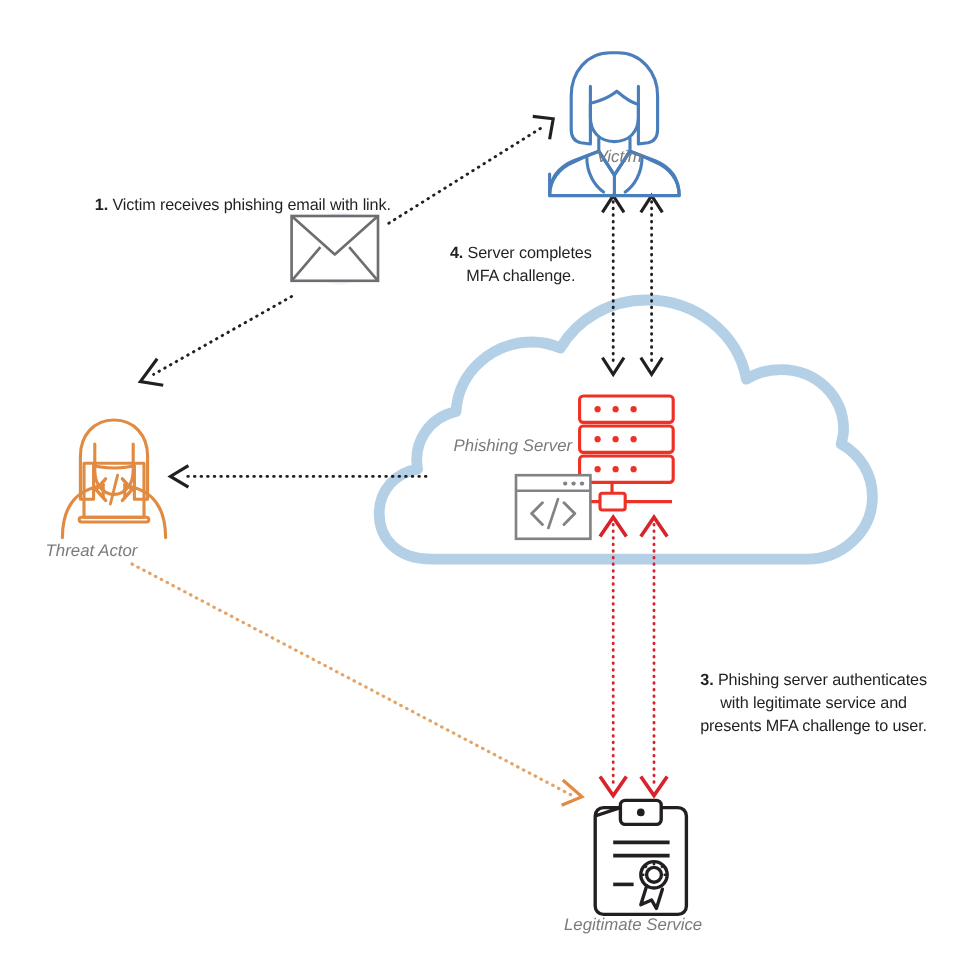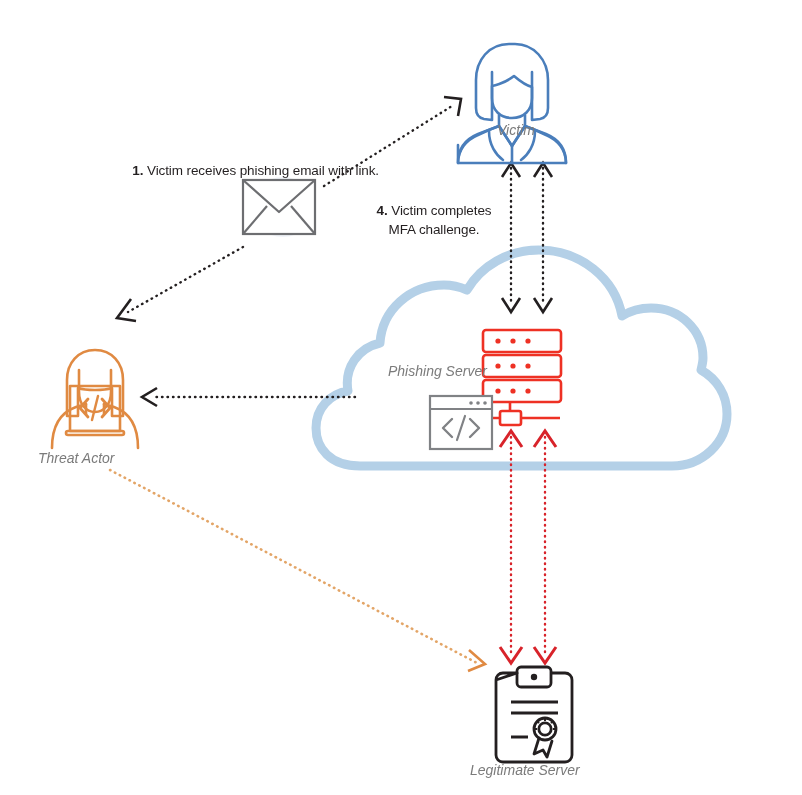--- a/index.html
+++ b/index.html
@@ -39,21 +39,21 @@
   .txt b { font-weight: bold; }
   .entity-label {
     position: absolute;
     color: #7b7b7b;
     font-size: 14px;
     font-style: italic;
     font-family: "Liberation Sans", sans-serif;
     white-space: nowrap;
   }
   .align-center { text-align: center; }
-  .align-left { text-align: right; }
+  .align-left { text-align: left; }
 </style>
 </head>
 <body>
 
 <div id="stage">
 
   <svg class="layer" viewBox="0 0 802 795">
     <g>
       <path d="M 360 466
                C 330 466 316 448 316 428
@@ -267,31 +267,36 @@
         <line x1="537" y1="721" x2="539" y2="723"></line>
         <line x1="534" y1="729" x2="537" y2="729"></line>
       </g>
     </g>
   </svg>
 
   <div class="entity-label" style="left:497px; top:122px;">Victim</div>
 
   <div class="entity-label" style="left:38px; top:450px;">Threat Actor</div>
 
-  <div class="entity-label" style="left:388px; top:363px;">Phishing Server</div>
-
-  <div class="entity-label" style="left:470px; top:762px;">Legitimate Server</div>
+  <div class="entity-label" style="left:378px; top:363px;">Phishing Server</div>
+
+  <div class="entity-label" style="left:470px; top:762px;">Legitimate Service</div>
 
   <div class="txt align-left" style="left:79px; top:142px; width:300px;">
     <b>1.</b><span> </span><span>Victim receives phishing email with link.</span>
   </div>
 
 
+  <div class="txt align-center" style="left:562px; top:538px; width:232px;">
+    <b>3.</b><span> </span><span>Phishing server authenticates
+with legitimate service and
+presents MFA challenge to user.</span>
+  </div>
 
   <div class="txt align-center" style="left:364px; top:182px; width:140px;">
-    <b>4.</b><span> </span><span>Victim completes
+    <b>4.</b><span> </span><span>Server completes
 MFA challenge.</span>
   </div>
 
 
 
 
 </div>
 
 </body></html>

